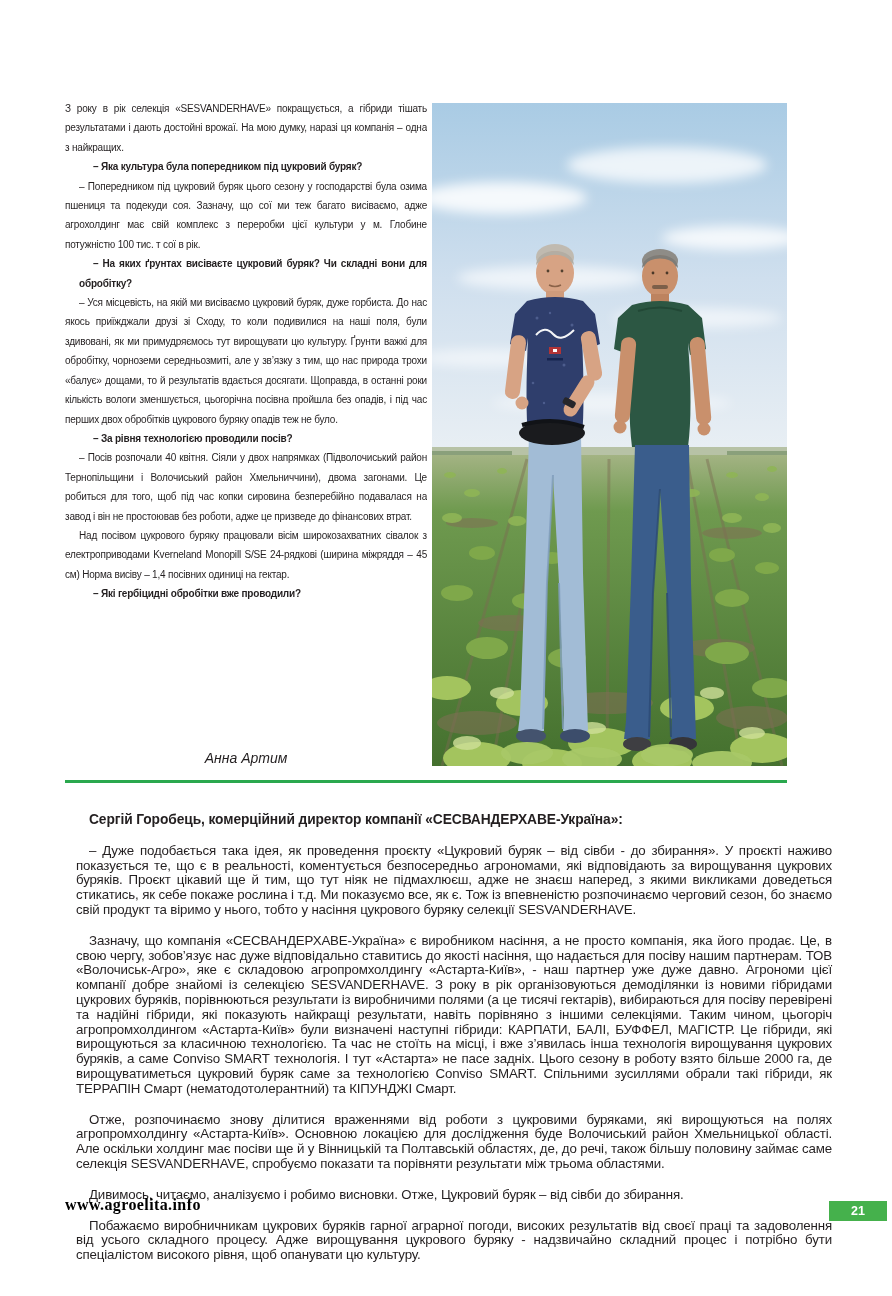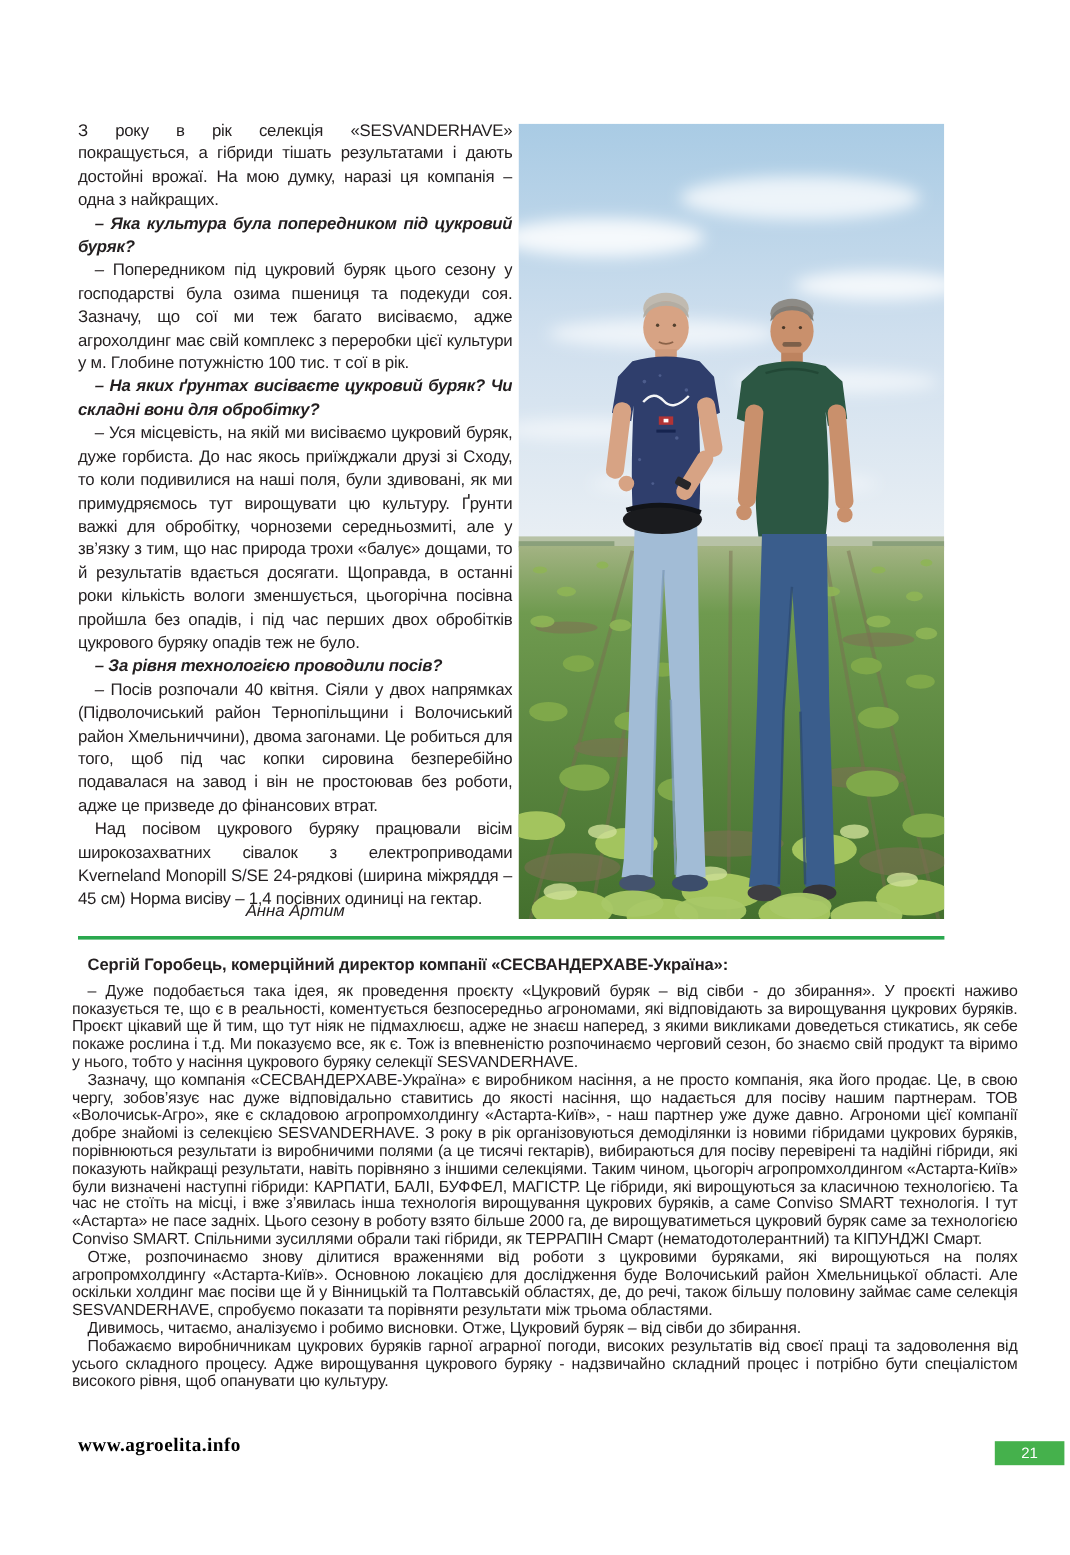--- a/index.html
+++ b/index.html
@@ -8,60 +8,60 @@
     width:892px;height:1296px;
     background:#ffffff;
     font-family:"Liberation Sans", sans-serif;
     color:#231f20;
     overflow:hidden;
   }
   
   .col-left{
     position:absolute;left:65px;top:99px;width:362px;height:660px;
     overflow:hidden;
-    font-size:14px;line-height:19.4px;text-align:justify;
+    font-size:10px;line-height:19.4px;text-align:justify;
     letter-spacing:-0.2px;
   }
   .col-left p{margin:0;text-indent:14px;}
   .col-left p.lead{text-indent:0;}
-  .col-left p.question{font-weight:bold;font-style:italic;}
+  .col-left p.question{font-weight:bold;margin-left:14px;}
   .author-line{
     position:absolute;left:65px;top:750px;width:362px;
     text-align:center;font-style:italic;font-size:14px;color:#231f20;
   }
   
   .photo-wrap{
     position:absolute;left:432px;top:103px;width:355px;height:663px;
     overflow:hidden;
   }
   
   .divider{
     position:absolute;left:65px;top:780px;width:722px;height:3px;
     background:#2aa84e;
   }
   
   .section2{
     position:absolute;left:60px;top:797px;width:788px;
     font-size:13.3px;line-height:14.8px;text-align:justify;
     letter-spacing:-0.15px;
   }
-  .section2 p{margin:0;text-indent:13px;}
+  .section2 p{margin:16px;text-indent:13px;}
   .section2 .s2-header{
     font-weight:bold;font-size:13.8px;margin-bottom:7px;letter-spacing:-0.1px;
   }
   
   .footer-site{
     position:absolute;left:65px;top:1196px;
     font-family:"Liberation Serif", serif;font-weight:bold;
     color:#000000;font-size:16px;letter-spacing:0.4px;
     text-decoration:none;cursor:pointer;
   }
   .page-badge{
     position:absolute;left:829px;top:1201px;width:58px;height:20px;
-    background:#45b14c;color:#ffffff;font-weight:normal;font-size:12.5px;
+    background:#45b14c;color:#ffffff;font-weight:bold;font-size:12.5px;
     display:flex;align-items:center;justify-content:center;
   }
 </style>
 </head>
 <body>
 
 <div class="page">
 
   <div class="col-left">
     <p class="lead">З року в рік селекція «SESVANDERHAVE» покращується, а гібриди тішать результатами і дають достойні врожаї. На мою думку, наразі ця компанія – одна з найкращих.</p>

